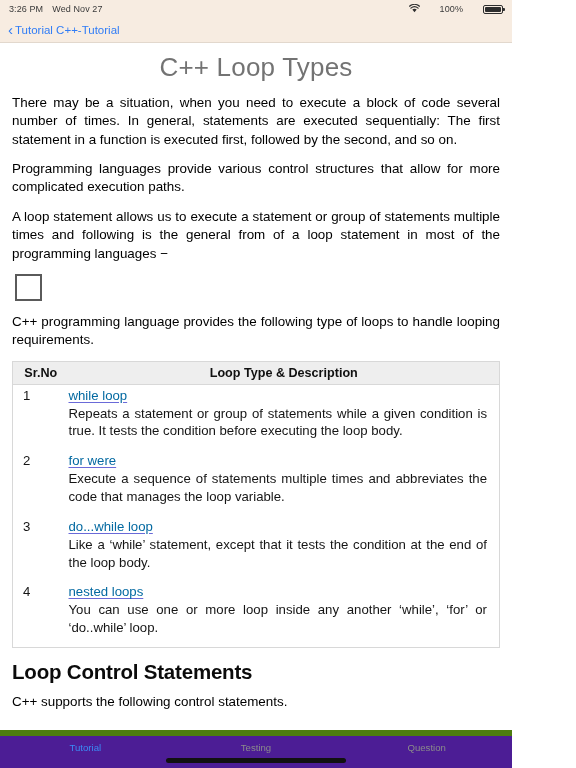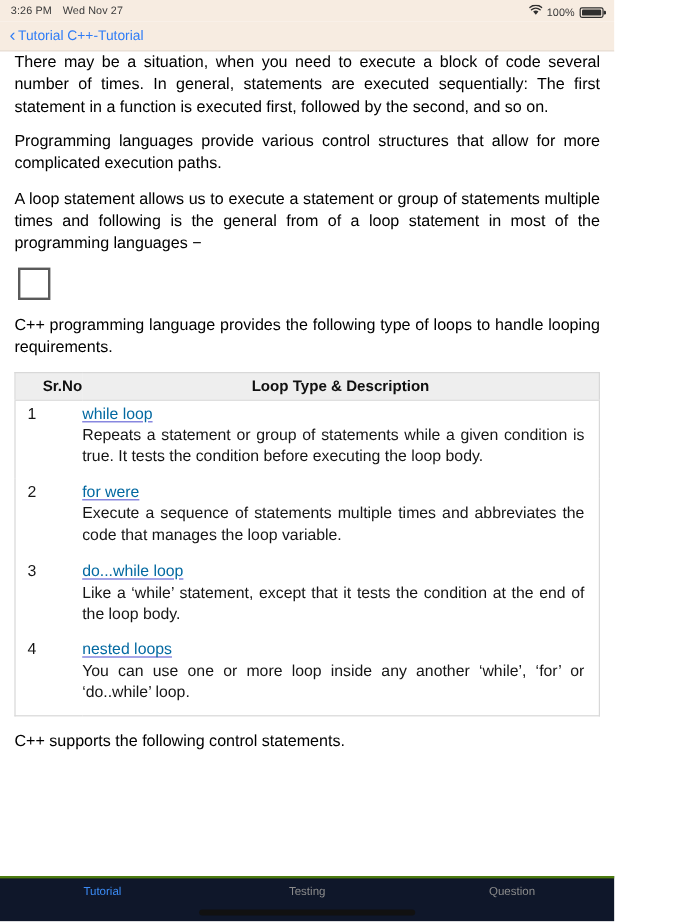--- a/index.html
+++ b/index.html
@@ -29,21 +29,21 @@
     background: #f7ece1;
     display: flex;
     align-items: center;
     padding: 0 9px;
     font-size: 9px;
     color: #3a3a3a;
     letter-spacing: .1px;
   }
   .sb-left { display: flex; align-items: center; gap: 9px; }
   .sb-spacer { flex: 1 1 auto; }
-  .sb-right { display: flex; align-items: flex-end; gap: 4px; }
+  .sb-right { display: flex; align-items: center; gap: 20px; }
   .wifi-icon { display: block; }
   .batt {
     width: 20px; height: 9px;
     border: 1px solid #2e2e2e;
     border-radius: 2px;
     position: relative;
     padding: 1px;
   }
   .batt::after {
     content: "";
@@ -143,21 +143,21 @@
     background: #fff;
   }
   table.tut thead th {
     background: #eeeeee;
     font-size: 12.6px;
     font-weight: bold;
     color: #101010;
     padding: 4px 0 4px 0;
     border-bottom: 1px solid #d8d8d8;
   }
-  th.col-sr { width: 56px; text-align: right; padding-left: 10px; margin-top: 28px; }
+  th.col-sr { width: 56px; text-align: center; padding-left: 10px; margin-top: 28px; }
   th.col-desc { text-align: center; padding-right: 58px; }
 
   table.tut td {
     vertical-align: top;
     font-size: 13.2px;
     color: #151515;
   }
   td.sr {
     width: 56px;
     padding: 3px 0 10px 10px;
@@ -178,22 +178,22 @@
     margin-top: 2px;
     line-height: 1.35;
     text-align: justify;
     padding-right: 2px;
   }
 
   
   .tabbar {
     flex: 0 0 38px;
     height: 38px;
-    background: #0f172a;
-    border-top: 2px solid #4d7c0f;
+    background: #4c1d95;
+    border-top: 6px solid #4d7c0f;
     display: flex;
     align-items: flex-start;
     padding-top: 6px;
     position: relative;
     justify-content: space-between;
   }
   .tab {
     flex: 1 1 0;
     text-align: center;
     font-size: 9.6px;
@@ -241,20 +241,21 @@
   <div class="navbar">
     <div class="back-btn">
       <span class="chev">‹</span>
       <span>Tutorial C++-Tutorial</span>
     </div>
     <div class="nav-title">Tutorial~C++ Loop Types</div>
   </div>
 
   <div class="content">
 
+    <h1 class="page-title">C++ Loop Types</h1>
 
     <p class="body">There may be a situation, when you need to execute a block of code several number of times. In general, statements are executed sequentially: The first statement in a function is executed first, followed by the second, and so on.</p>
     <p class="body">Programming languages provide various control structures that allow for more complicated execution paths.</p>
     <p class="body">A loop statement allows us to execute a statement or group of statements multiple times and following is the general from of a loop statement in most of the programming languages −</p>
 
     <div class="img-placeholder"></div>
 
     <p class="body">C++ programming language provides the following type of loops to handle looping requirements.</p>
 
     <table class="tut">
@@ -289,20 +290,21 @@
         <tr>
           <td class="sr">4</td>
           <td class="desc">
             <a class="tlink">nested loops</a>
             <span class="tdesc">You can use one or more loop inside any another ‘while’, ‘for’ or ‘do..while’ loop.</span>
           </td>
         </tr>
       </tbody>
     </table>
 
+    <h2 class="section">Loop Control Statements</h2>
 
     <p class="body">C++ supports the following control statements.</p>
 
   </div>
 
   <div class="tabbar">
     <div class="tab active">Tutorial</div>
     <div class="tab">Testing</div>
     <div class="tab">Question</div>
     <div class="home-indicator"></div>

